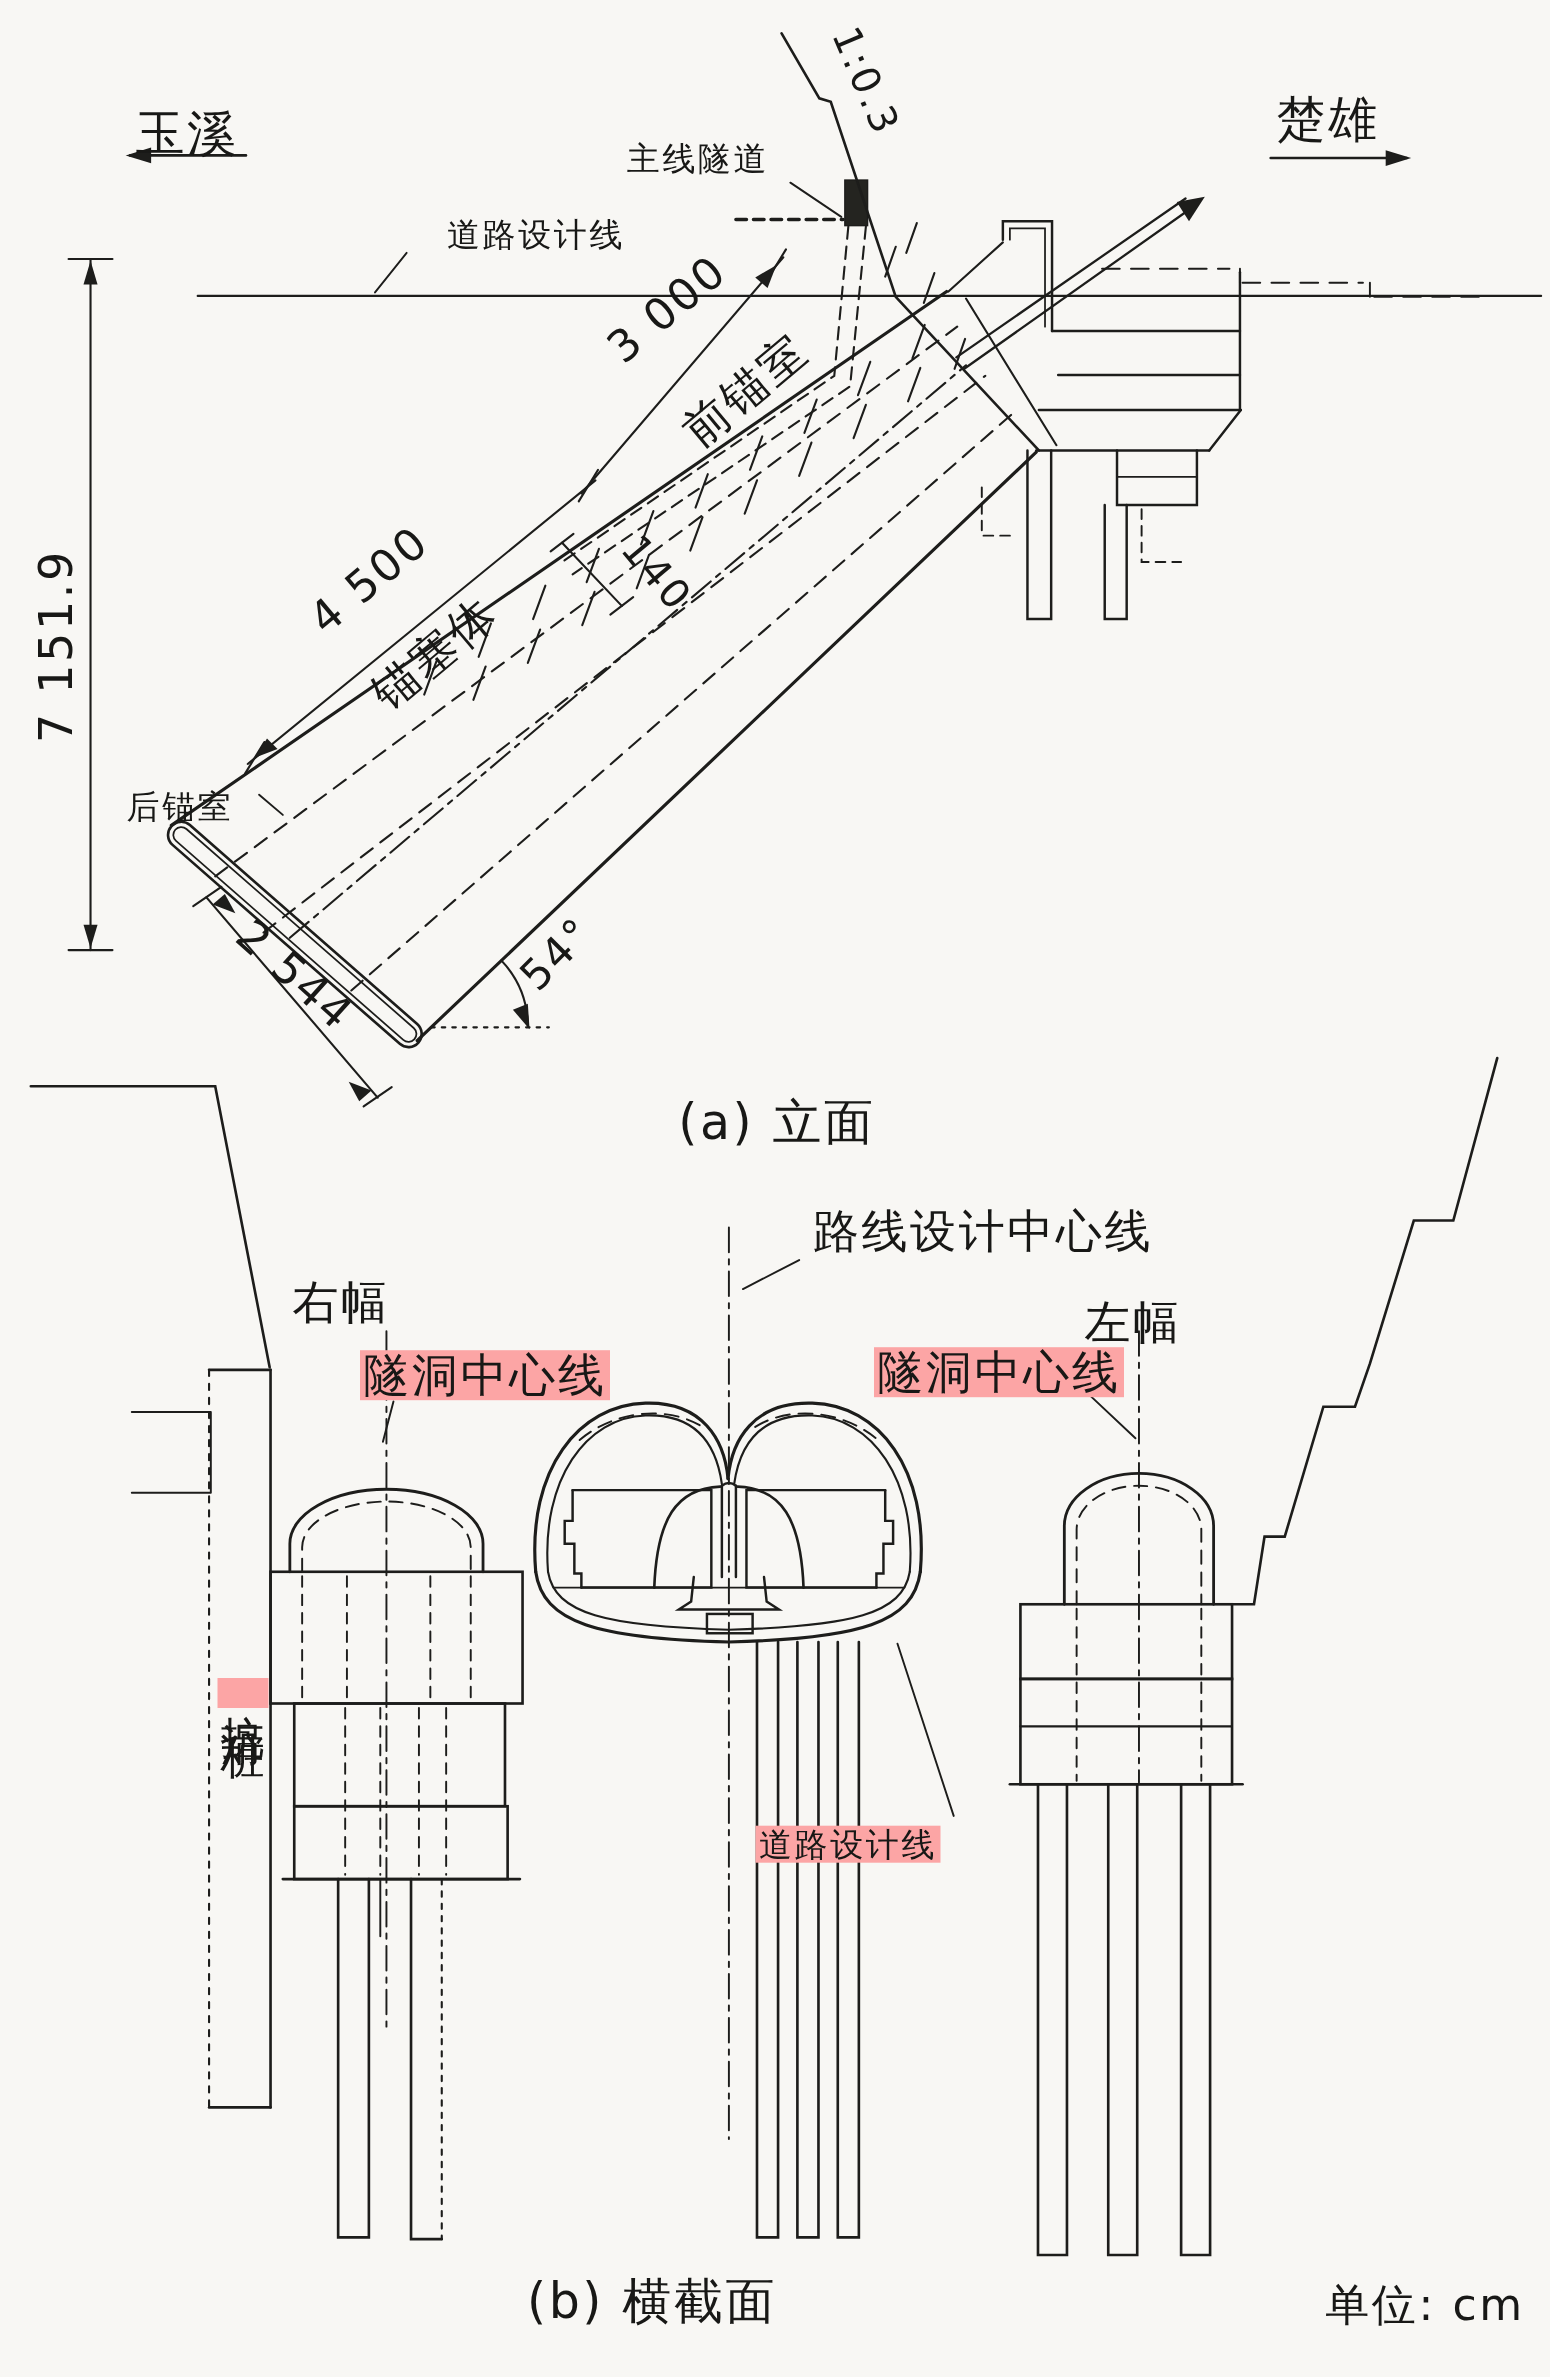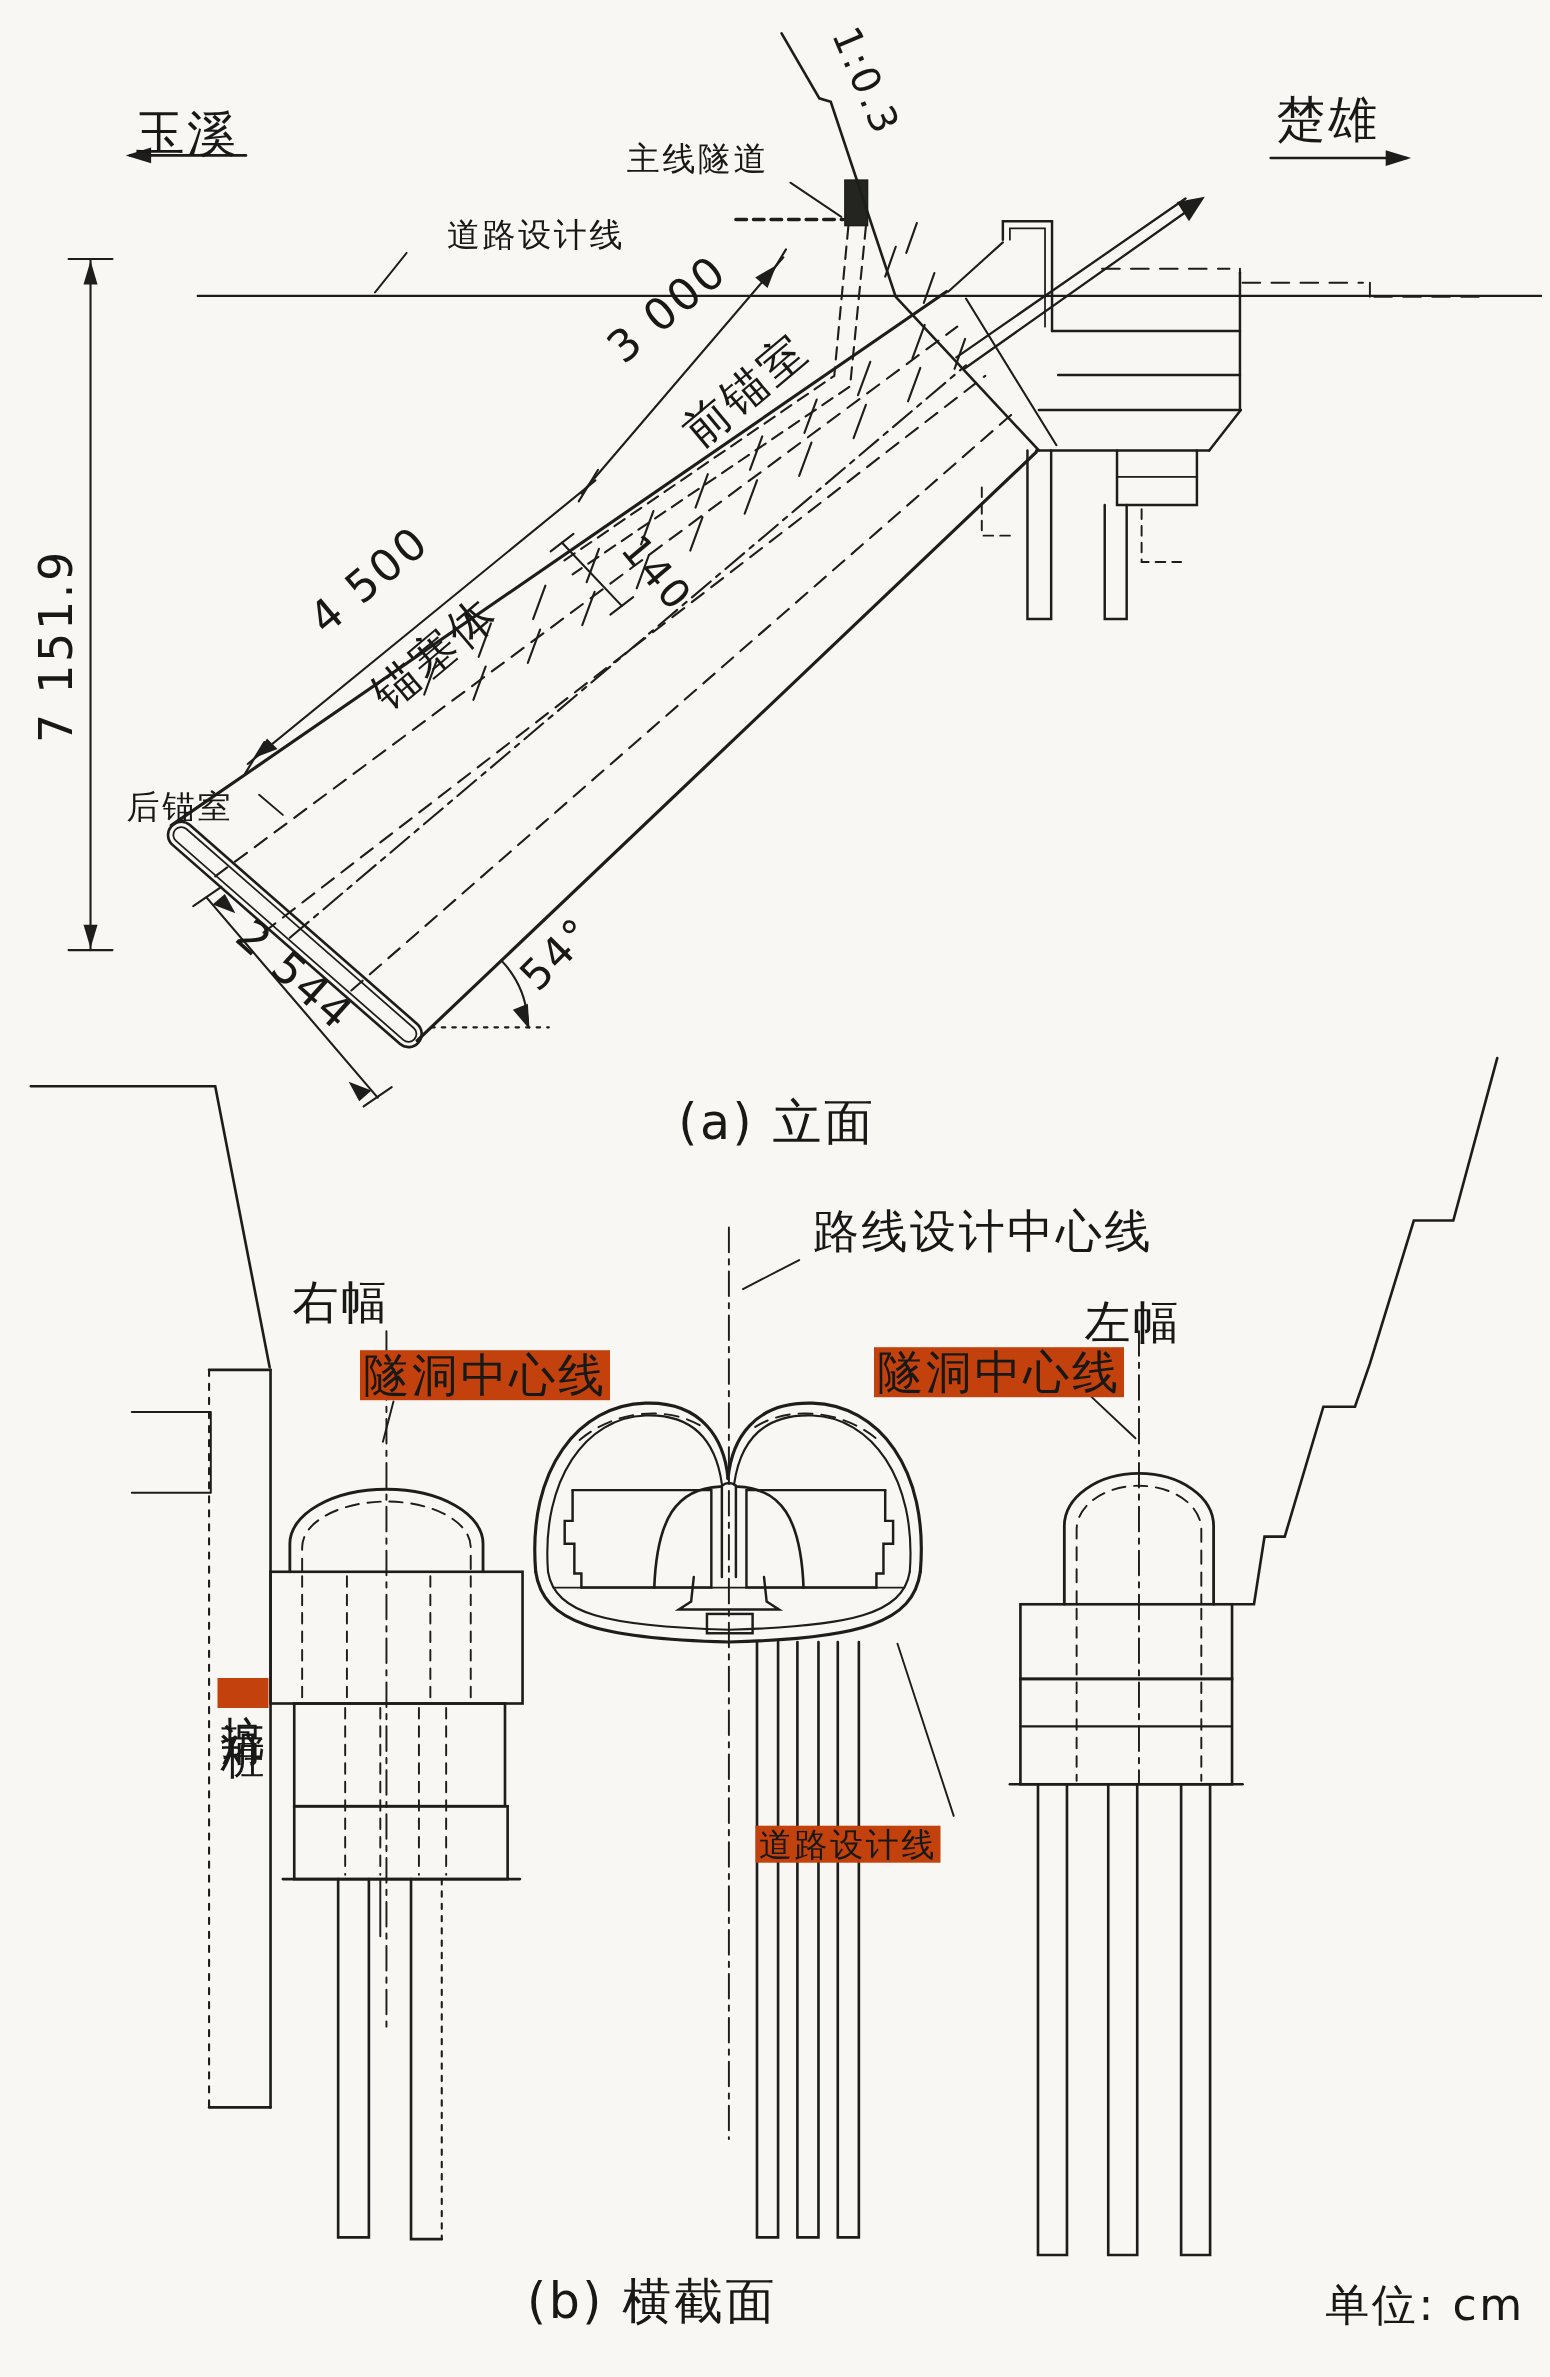--- a/index.html
+++ b/index.html
@@ -10,21 +10,21 @@
     color:#181816;overflow:hidden;
   }
   svg{position:absolute;left:0;top:0;}
   .lbl{
     position:absolute;white-space:nowrap;
     transform:translate(-50%,-50%);
     color:#181816;letter-spacing:2.6px;line-height:1;
   }
   .s56{font-size:49px}.s54{font-size:33px}.s52{font-size:46px}
   .s50{font-size:44px}.s48{font-size:42px}.s46{font-size:40px}.s44{font-size:39px}
-  .bg{background:#c2410c;padding:1.8px 3.5px}
+  .bg{background:#fca5a5;padding:1.8px 3.5px}
   .vert{writing-mode:vertical-rl;letter-spacing:8.8px;}
   .r-40{transform:translate(-50%,-50%) rotate(-40deg)}
   .r-45{transform:translate(-50%,-50%) rotate(-45deg)}
   .r42{transform:translate(-50%,-50%) rotate(42deg)}
   .r50{transform:translate(-50%,-50%) rotate(50deg)}
   .r67{transform:translate(-50%,-50%) rotate(67deg)}
   .r-90{transform:translate(-50%,-50%) rotate(-90deg)}
 </style>
 </head>
 <body>

